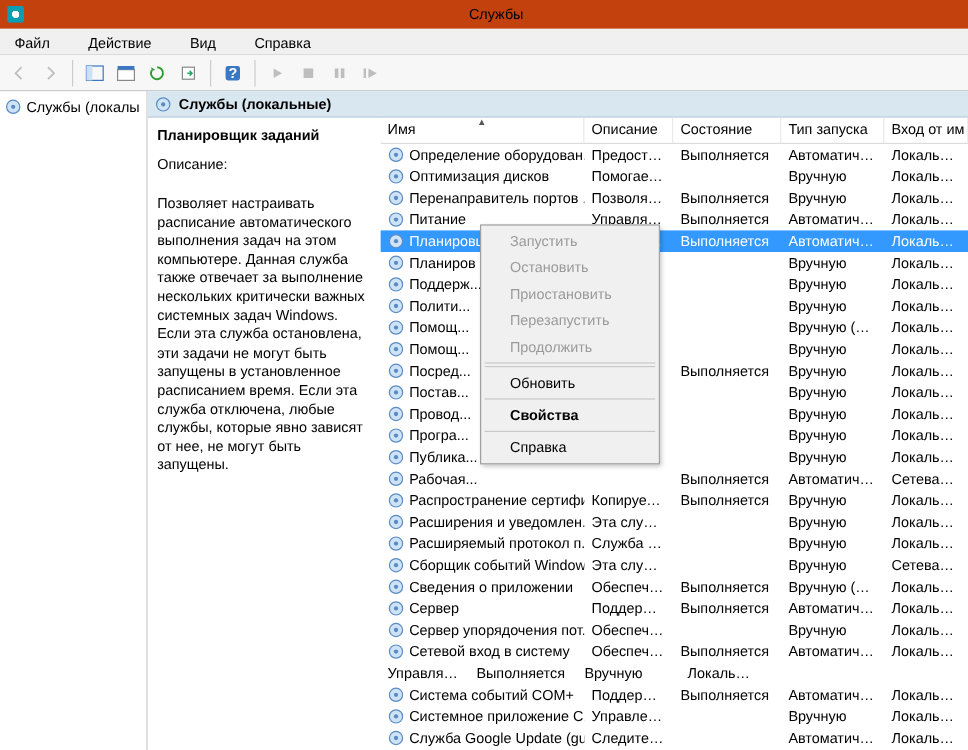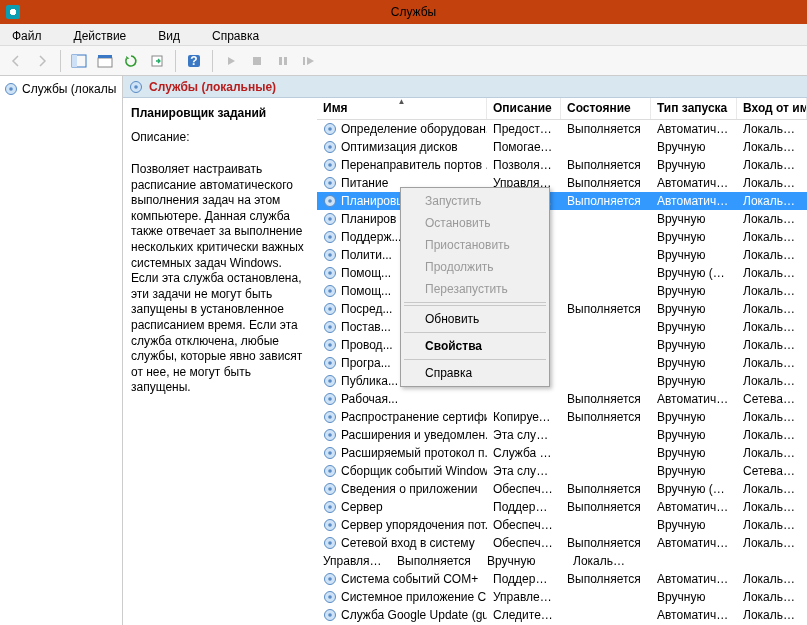--- a/index.html
+++ b/index.html
@@ -16,31 +16,31 @@
 .toolbar .sep { width: 1px; height: 22px; background: #ccc; margin: 0 4px; }
 .tbtn { width: 24px; height: 24px; display: flex; align-items: center; justify-content: center; border: 1px solid transparent; }
 .tbtn.disabled svg, .tbtn.disabled span { opacity: .35; }
 
 .body { display: flex; height: calc(100% - 76px); }
 .leftpane { width: 124px; border-right: 1px solid #ccc; padding: 4px 2px; }
 .leftpane .node { display: flex; align-items: center; gap: 4px; padding: 2px 2px; white-space: nowrap; overflow: hidden; }
 .gear { width: 14px; height: 14px; }
 
 .centerpane { flex: 1; display: flex; flex-direction: column; }
-.centerhead { background: #d9e8f0; height: 22px; display: flex; align-items: center; padding-left: 6px; gap: 6px; border-bottom: 1px solid #bcd; color: #b91c1c; font-weight: 600; }
+.centerhead { background: #d9e8f0; height: 22px; display: flex; align-items: center; padding-left: 6px; gap: 6px; border-bottom: 1px solid #bcd; color: #000000; font-weight: 600; }
 .centerbody { flex: 1; display: flex; overflow: hidden; }
 
 .detailpane { width: 194px; padding: 8px 8px 8px 8px; }
 .detailpane .svc-title { font-weight: 700; margin-bottom: 10px; }
 .detailpane .lbl { margin-top: 10px; }
 .detailpane .desc { margin-top: 18px; line-height: 1.3; }
 
 .listpane { flex: 1; overflow: hidden; position: relative; }
 .cols { display: flex; height: 22px; background: #fff; border-bottom: 1px solid #dcdcdc; }
-.col { padding: 3px 6px 0 6px; border-right: 1px solid #e9e9e9; color: #000; position: relative; white-space: nowrap; overflow: hidden; font-weight: bold; }
+.col { padding: 3px 6px 0 6px; border-right: 1px solid #e9e9e9; color: #000; position: relative; white-space: nowrap; overflow: hidden; }
 .col .sort { position: absolute; left: 50%; top: -1px; transform: translateX(-50%); font-size: 8px; color: #555; }
 .rows { position: relative; }
 .row { display: flex; height: 18px; align-items: center; white-space: nowrap; }
 .row.sel { background: #3399ff; color: #fff; }
 .cell { padding: 0 6px; overflow: hidden; text-overflow: ellipsis; }
 .cell.first { display: flex; align-items: center; gap: 4px; }
 .cell.first .gear { flex: 0 0 14px; }
 
 .c0 { width: 170px; }
 .c1 { width: 74px; }
@@ -540,24 +540,24 @@
     <div class="item disabled">
       <span>Запустить</span>
     </div>
     <div class="item disabled">
       <span>Остановить</span>
     </div>
     <div class="item disabled">
       <span>Приостановить</span>
     </div>
     <div class="item disabled">
+      <span>Перезапустить</span>
+    </div>
+    <div class="item disabled">
       <span>Продолжить</span>
-    </div>
-    <div class="item disabled">
-      <span>Перезапустить</span>
     </div>
     <hr>
     <hr>
     <div class="item">
       <span>Обновить</span>
     </div>
     <hr>
     <div class="item bold">
       <span>Свойства</span>
     </div>

